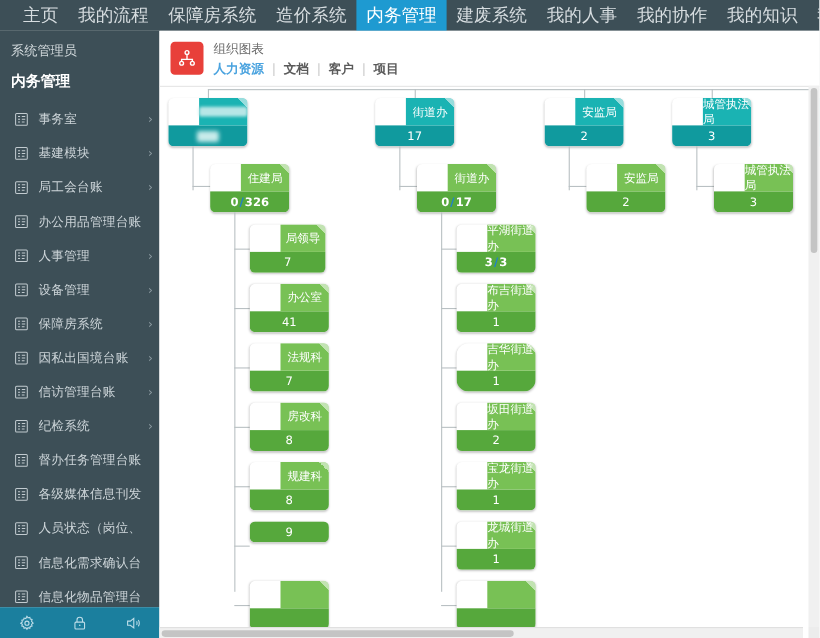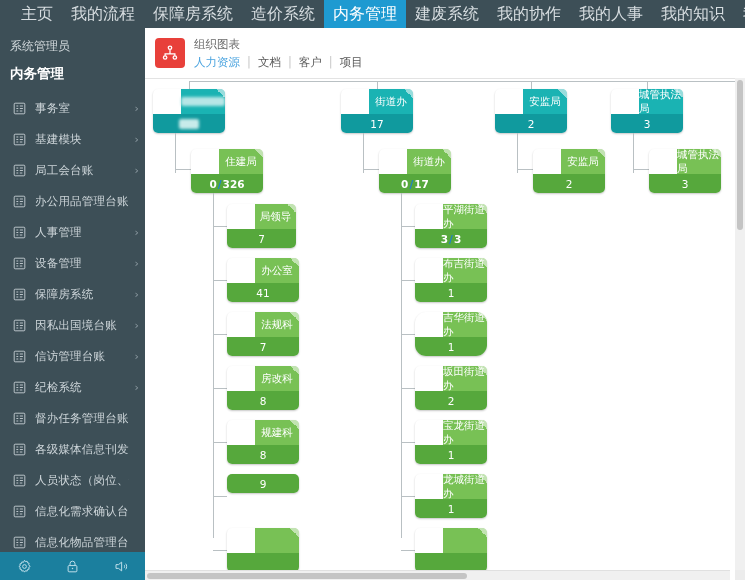--- a/index.html
+++ b/index.html
@@ -29,21 +29,21 @@
   .side-bottom{position:absolute;left:0;top:552px;width:145px;height:28px;background:#1b7f9e;display:flex;align-items:center;justify-content:space-around;}
   .side-bottom .bicon{color:#cfe8f1;opacity:.9;cursor:pointer;display:flex;align-items:center;}
 
   
   .content{position:absolute;left:145px;top:28px;width:600px;height:552px;background:#fff;overflow:hidden;}
   .chart-head{height:50px;border-bottom:1px solid #e3e3e3;display:flex;align-items:center;padding:0 0 0 10px;background:#fff;}
   .head-icon{width:30px;height:30px;border-radius:4px;background:#e8403a;display:flex;align-items:center;justify-content:center;margin-right:9px;flex:0 0 30px;}
   .head-text{display:flex;flex-direction:column;justify-content:center;gap:3px;}
   .head-title{color:#6a6a6a;font-size:11.5px;}
   .head-tabs{display:flex;align-items:center;font-size:11.5px;color:#5a5a5a;}
-  .head-tabs .t{padding:0 7px;cursor:pointer;white-space:nowrap;}
+  .head-tabs .t{padding:0 7px;cursor:pointer;white-space:nowrap;font-weight:bold;}
   .head-tabs .t:first-child{padding-left:0;color:#4aa3df;}
   .head-tabs .sep{color:#c8c8c8;}
 
   
   .canvas{position:relative;width:600px;height:502px;background:#fff;overflow:hidden;}
   .node{position:absolute;width:72px;border-radius:5px;overflow:hidden;
     box-shadow:0 1px 2px rgba(0,0,0,.22);cursor:pointer;}
   .node .top{height:25px;display:flex;align-items:center;justify-content:center;font-size:10.5px;color:#fff;position:relative;margin-left:28px;}
   .node .bot{height:19px;display:flex;align-items:center;justify-content:center;font-size:10.5px;color:#fff;}
   .node .fold{position:absolute;right:0;top:0;width:9px;height:9px;background:linear-gradient(225deg,rgba(255,255,255,.55) 50%,transparent 50%);}
@@ -83,22 +83,22 @@
     <div class="logo-cell">
       
     </div>
     <div class="nav" id="nav-container">
         <div class="nav-item">主页</div>
         <div class="nav-item">我的流程</div>
         <div class="nav-item">保障房系统</div>
         <div class="nav-item">造价系统</div>
         <div class="nav-item active">内务管理</div>
         <div class="nav-item">建废系统</div>
+        <div class="nav-item">我的人事</div>
         <div class="nav-item">我的协作</div>
-        <div class="nav-item">我的人事</div>
         <div class="nav-item">我的知识</div>
         <div class="nav-item">我的邮件</div>
         <div class="nav-item">我的会议</div>
       </div>
   </div>
 
   <div class="sidebar">
     <div class="side-user">系统管理员</div>
     <div class="side-title">内务管理</div>
     <div id="side-items">

